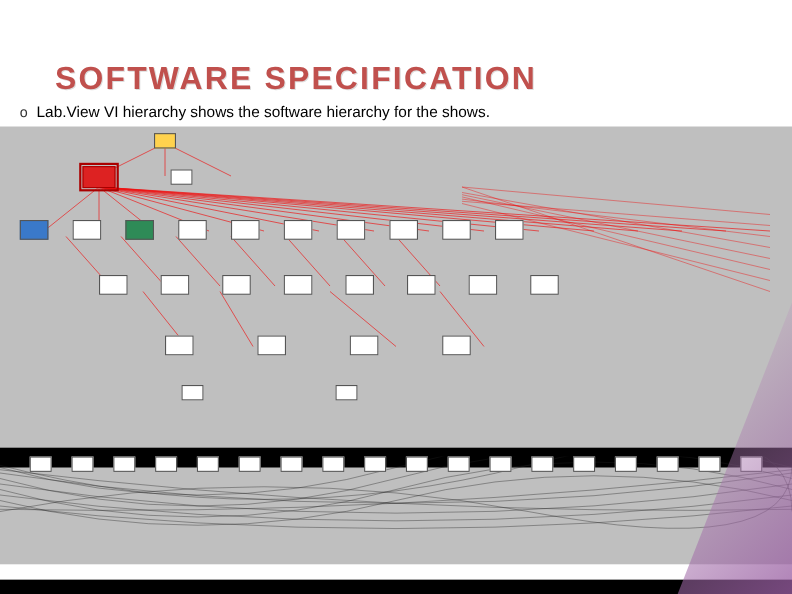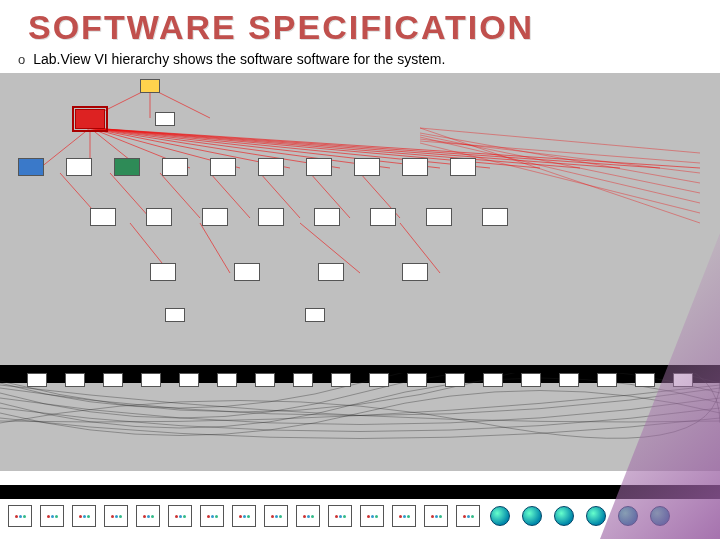--- a/index.html
+++ b/index.html
@@ -6,27 +6,28 @@
   body {
     width: 720px;
     height: 540px;
     background: #fff;
     font-family: Arial, sans-serif;
     position: relative;
     overflow: hidden;
   }
   .slide-title {
     font-family: "Arial Black", Arial, sans-serif;
-    font-size: 34px;
+    font-size: 29px;
     font-weight: 700;
     color: #c0504d;
     letter-spacing: 2px;
-    padding: 8px 0 0 28px;
+    padding: 8px 0 0 50px;
     text-transform: uppercase;
     text-shadow: 1px 1px 0 #ddd;
+    margin-top: 48px;
   }
   .bullet-row {
     padding: 4px 0 6px 18px;
     font-size: 14px;
     color: #000;
     display: flex;
     align-items: center;
   }
   .bullet-marker {
     font-size: 13px;
@@ -111,21 +112,21 @@
     border:1px solid #046;
   }
 </style>
 </head>
 <body>
 
 <div class="slide-title">SOFTWARE SPECIFICATION</div>
 
 <div class="bullet-row">
   <span class="bullet-marker">o</span>
-  <span>Lab.View VI hierarchy shows the software software for the system.</span>
+  <span>Lab.View VI hierarchy shows the software hierarchy for the shows.</span>
 </div>
 
 <div class="diagram-area">
 
   <svg class="wires-upper" viewBox="0 0 720 220" preserveAspectRatio="none">
     <g stroke="#e11" stroke-width="0.6" fill="none">
       <line x1="150" y1="15" x2="90" y2="45"></line>
       <line x1="150" y1="15" x2="150" y2="45"></line>
       <line x1="150" y1="15" x2="210" y2="45"></line>
       <line x1="90" y1="55" x2="40" y2="95"></line>

